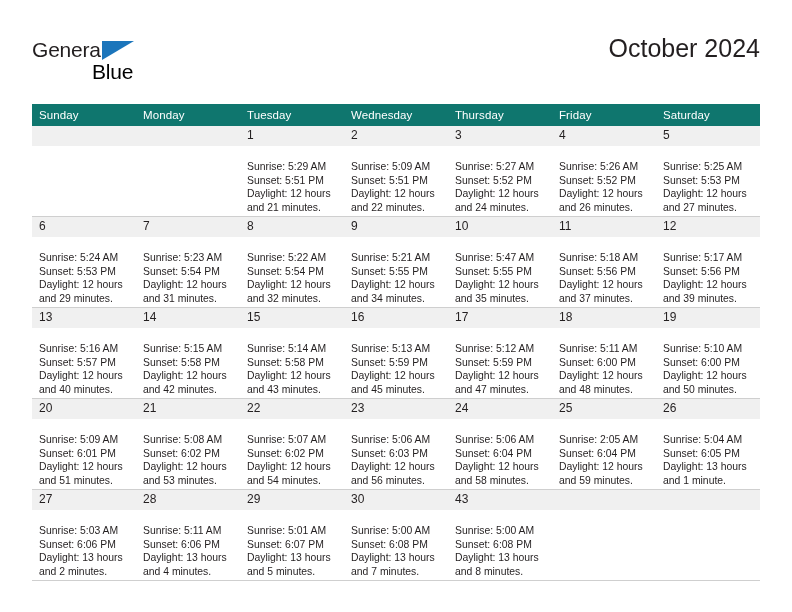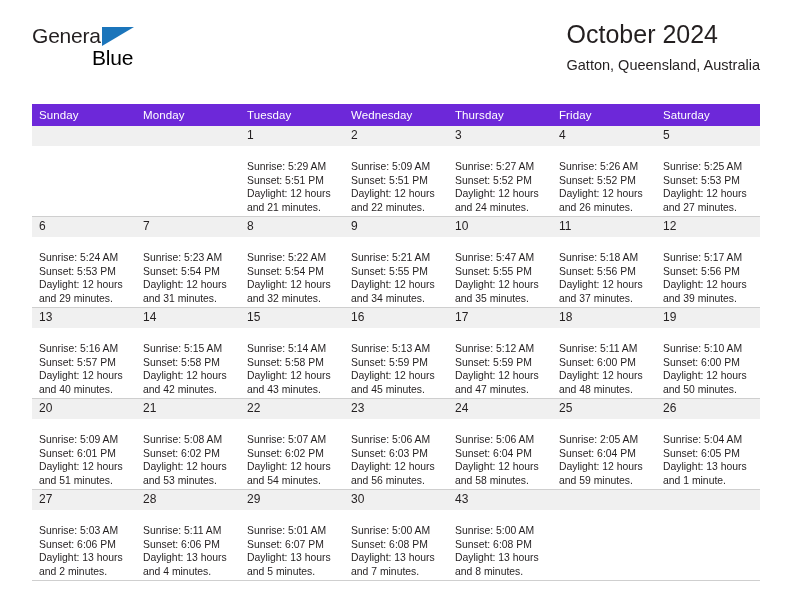--- a/index.html
+++ b/index.html
@@ -18,21 +18,21 @@
     position: relative;
     width: 792px;
     height: 612px;
     box-sizing: border-box;
   }
 
   
   .top-bar {
     position: absolute;
     left: 32px;
-    top: 18px;
+    top: 32px;
     right: 32px;
     height: 68px;
   }
   .logo {
     position: absolute;
     left: 0;
     top: 6px;
     width: 170px;
     height: 52px;
   }
@@ -93,21 +93,21 @@
     position: absolute;
     left: 32px;
     top: 104px;
     width: 728px;
     border-collapse: collapse;
     table-layout: fixed;
   }
   .calendar col { width: 104px; }
 
   .weekday-row th {
-    background: #6d28d9;
+    background: #0f766e;
     color: #ffffff;
     font-size: 11.5px;
     font-weight: 400;
     text-align: left;
     padding: 4px 0 4px 7px;
     height: 14px;
     vertical-align: middle;
     border: none;
     letter-spacing: 0.1px;
   }
@@ -150,21 +150,20 @@
   <div class="top-bar">
 
     <div class="logo">
       <span class="logo-general">General</span>
       <span class="logo-tri"></span>
       <span class="logo-blue">Blue</span>
     </div>
 
     <div class="title-block">
       <div class="cal-title">October 2024</div>
-      <div class="cal-subtitle">Gatton, Queensland, Australia</div>
     </div>
 
   </div>
 
   <table class="calendar">
     <colgroup>
       <col>
         <col>
         <col>
         <col>

